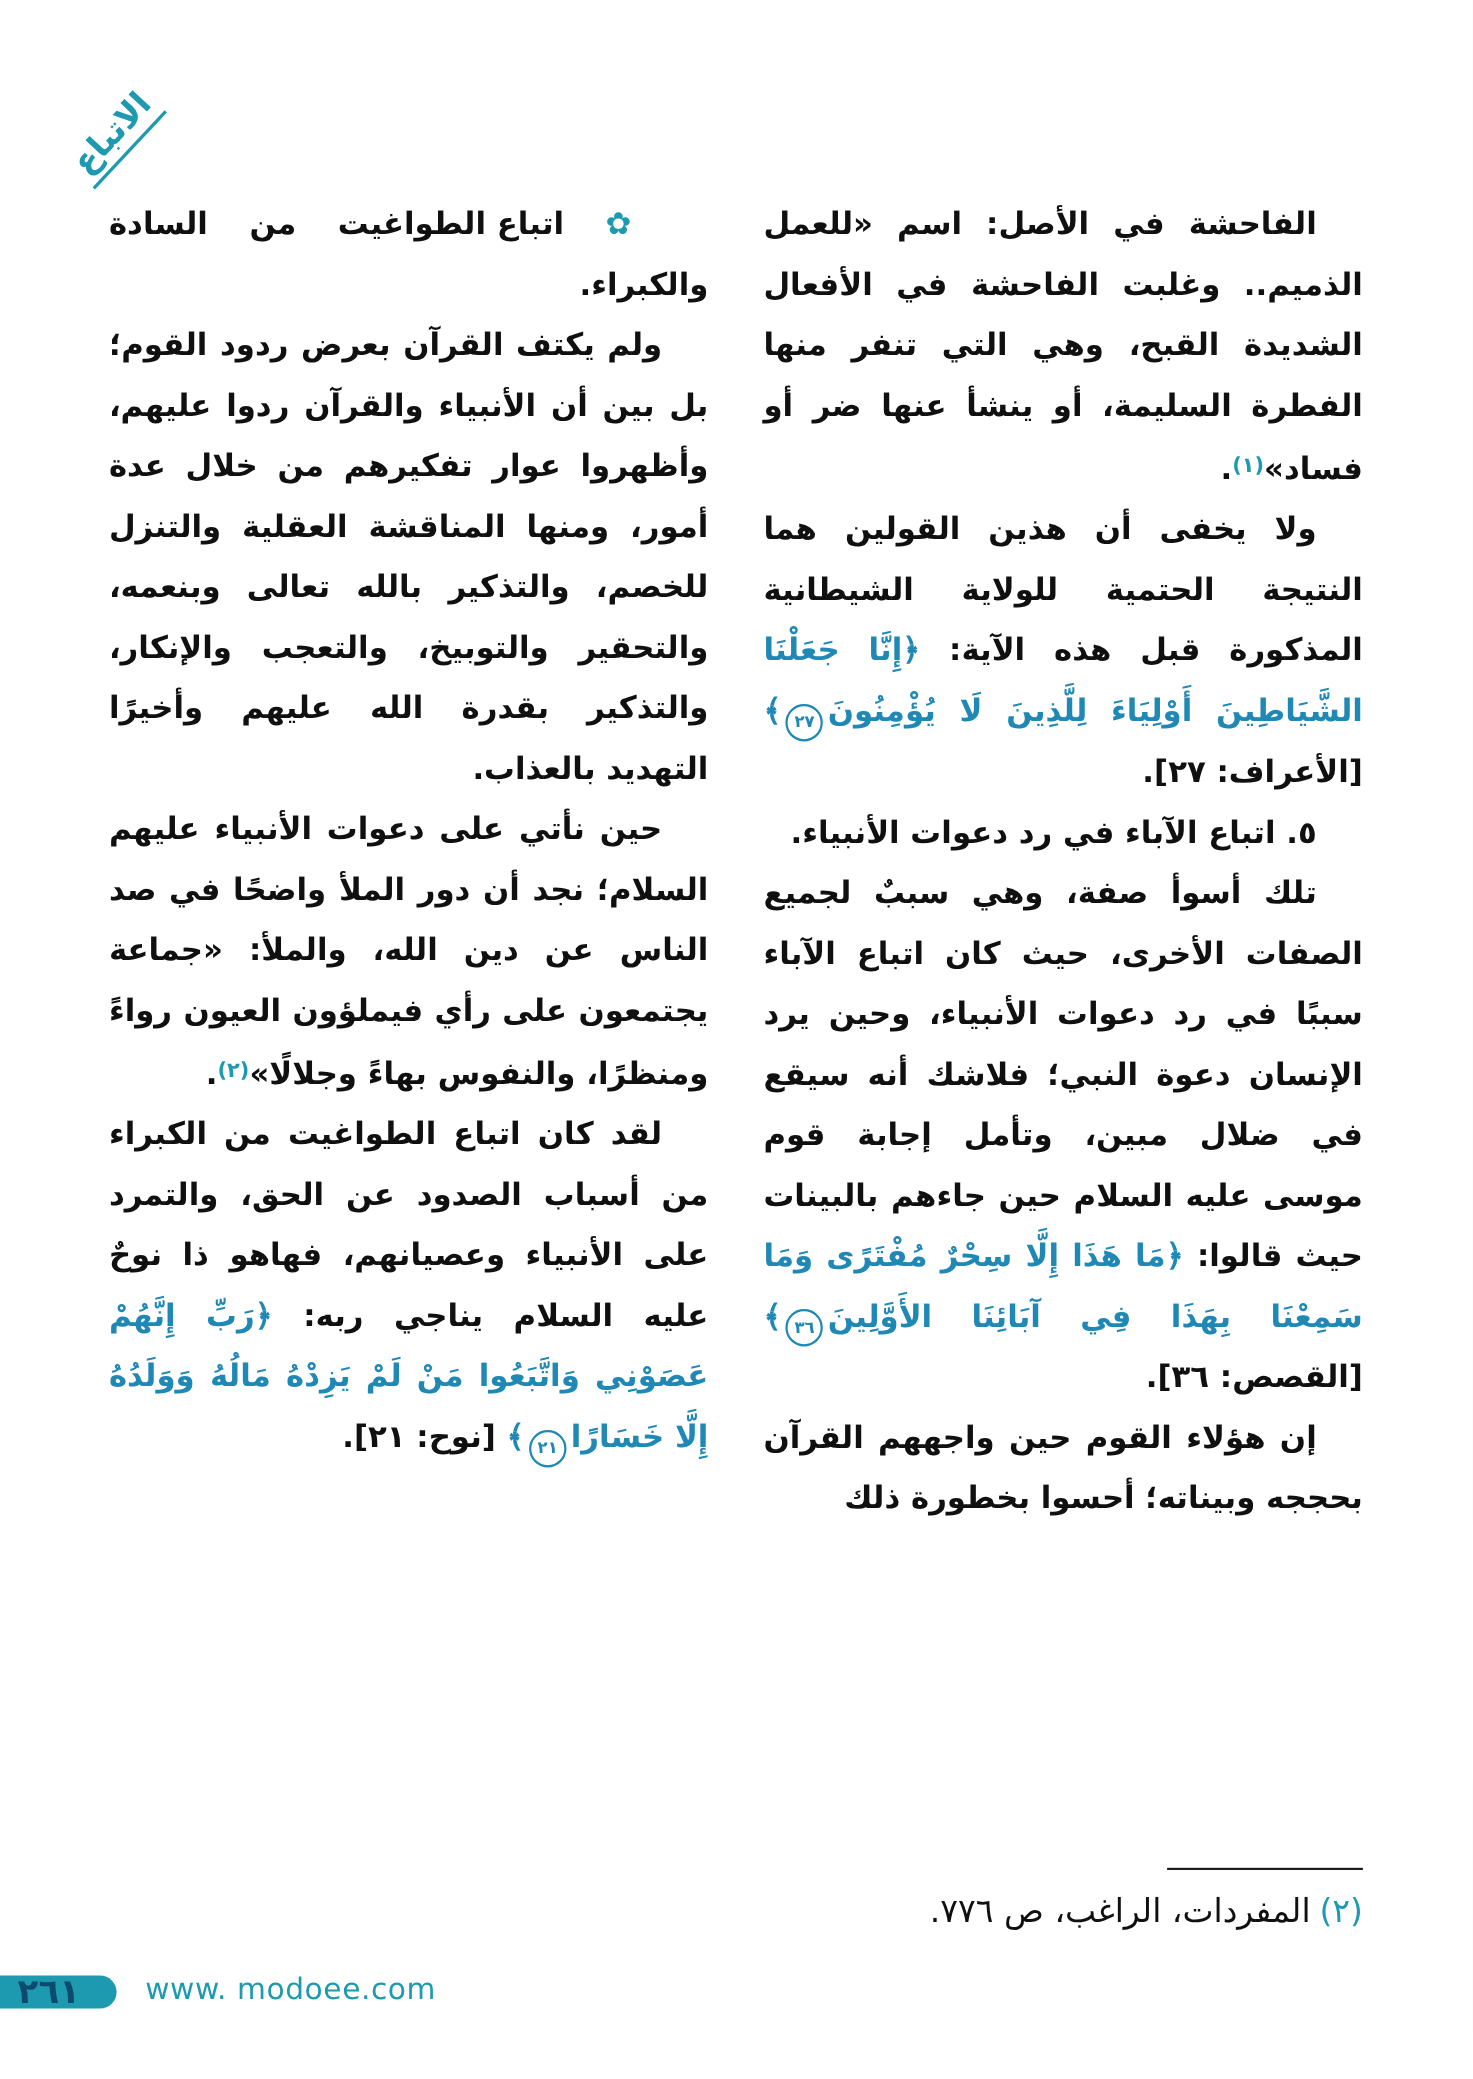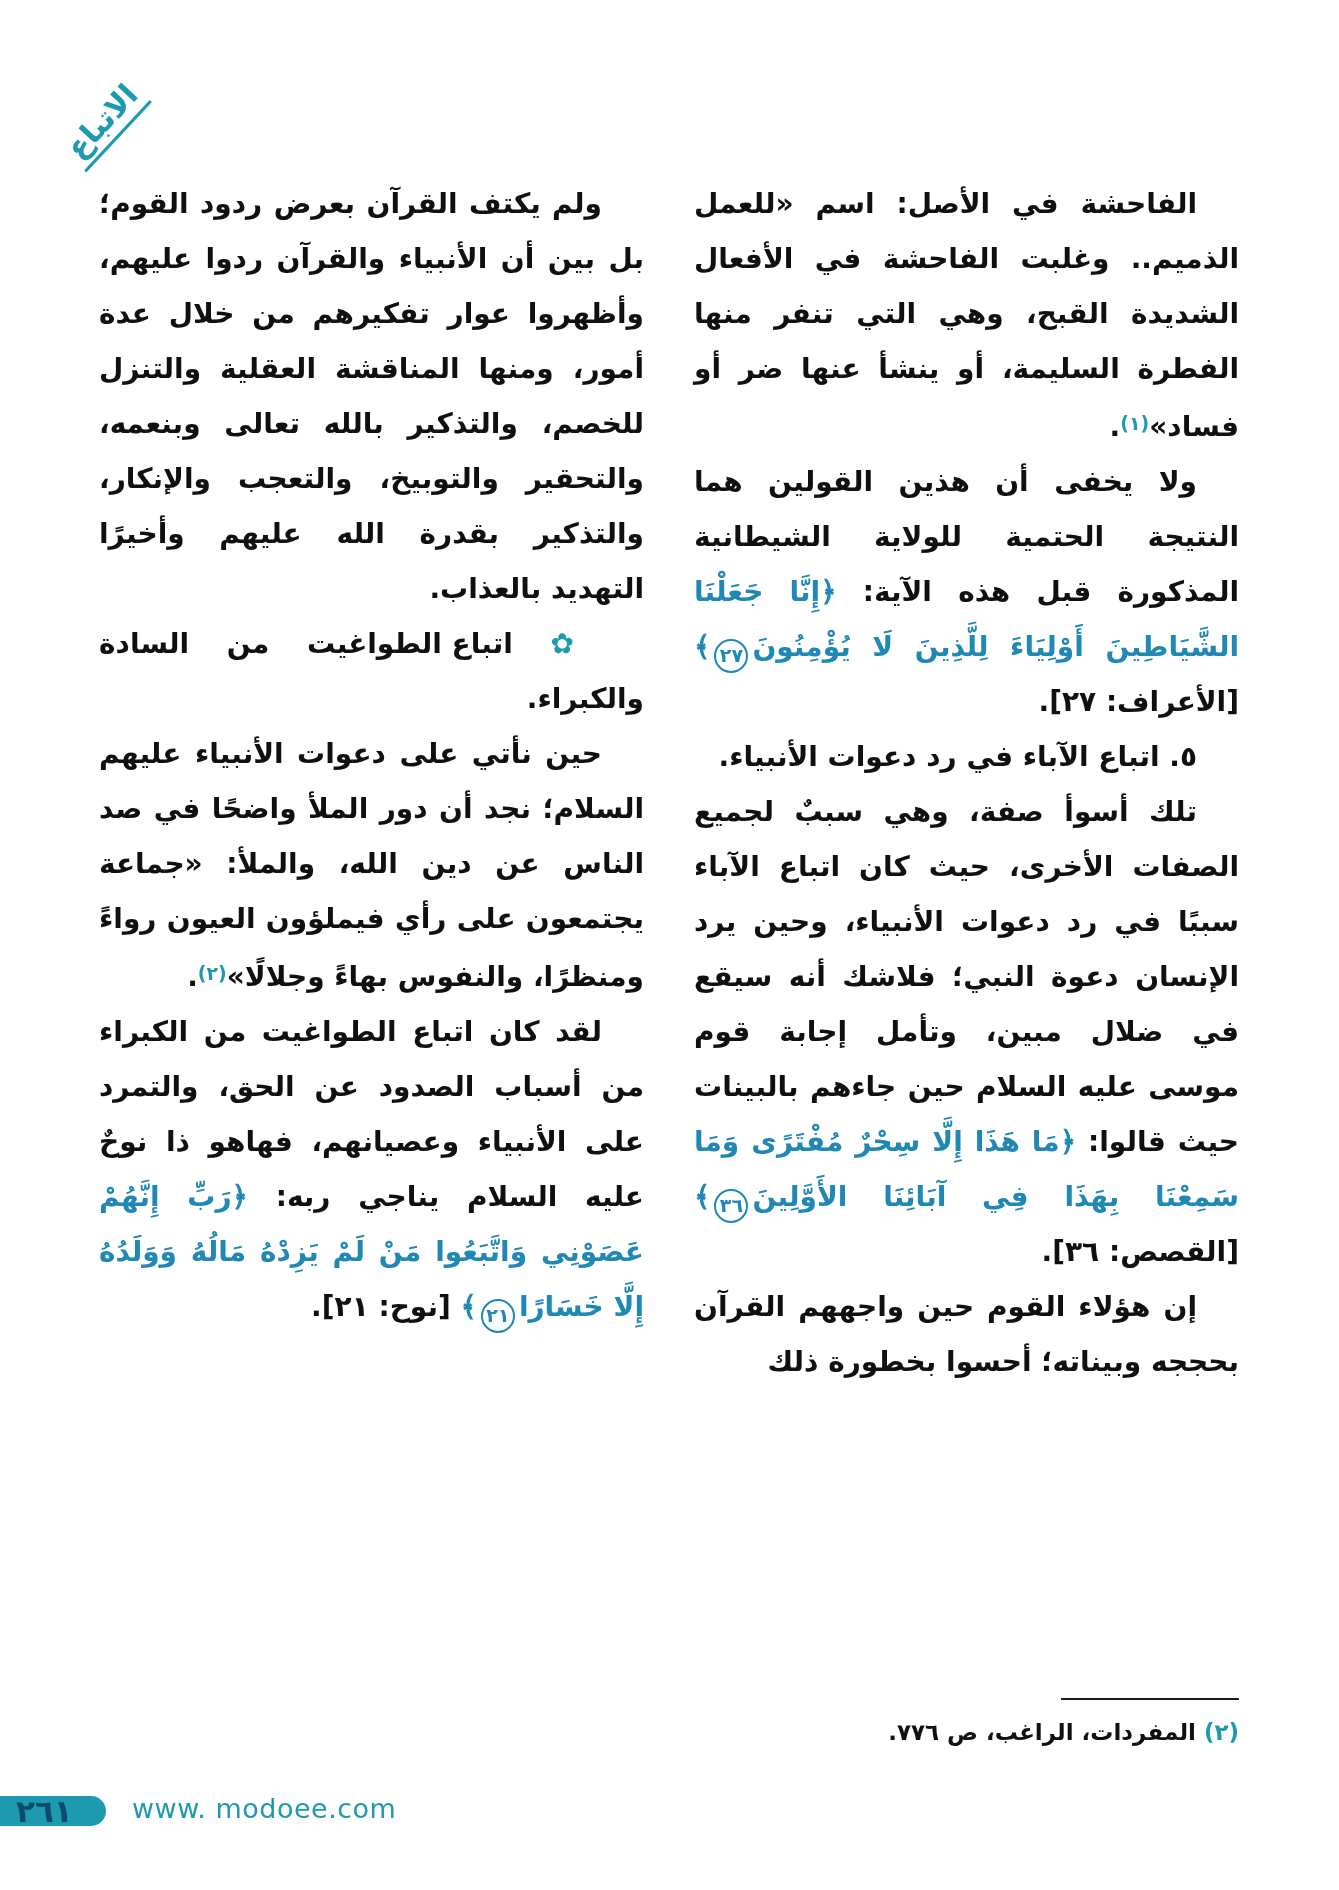--- a/index.html
+++ b/index.html
@@ -57,35 +57,35 @@
     font-weight:bold;
   }
   .bullet{color:var(--accent);}
   .ayah{
     display:inline-flex;
     align-items:center;justify-content:center;
     width:30px;height:30px;
     border:2px solid var(--quran);
     border-radius:50%;
     color:var(--quran);
-    font-size:19px;
+    font-size:15px;
     line-height:1;
     vertical-align:-6px;
     margin:0 4px;
     text-indent:0;
   }
   
   .footnotes{
     position:absolute;
     top:1698px;right:100px;
     width:1140px;
     display:flex;
     gap:50px;
   }
-  .fncell{width:545px;font-size:23px;line-height:1.75;font-weight:bold;}
+  .fncell{width:545px;font-size:30px;line-height:1.75;font-weight:normal;}
   .fnsep{width:178px;height:2px;background:#1c1c1c;margin-bottom:12px;}
   .fnmarker{color:var(--accent);margin-left:8px;}
   .fntext{color:#101010;}
   
   .footer{
     position:absolute;
     top:1788px;left:0;right:0;height:50px;
   }
   .page-pill{
     position:absolute;
@@ -124,22 +124,22 @@
 
   <div class="main">
     <div class="col" id="col-right">
         <p class="para indent"><span class="t">الفاحشة في الأصل: اسم «للعمل الذميم.. وغلبت الفاحشة في الأفعال الشديدة القبح، وهي التي تنفر منها الفطرة السليمة، أو ينشأ عنها ضر أو فساد»</span><span class="fnref">(١)</span><span class="t">.</span></p>
         <p class="para indent"><span class="t">ولا يخفى أن هذين القولين هما النتيجة الحتمية للولاية الشيطانية المذكورة قبل هذه الآية: </span><span class="quran">﴿إِنَّا جَعَلْنَا الشَّيَاطِينَ أَوْلِيَاءَ لِلَّذِينَ لَا يُؤْمِنُونَ</span><span class="ayah">٢٧</span><span class="quran">﴾</span><span class="t"> [الأعراف: ٢٧].</span></p>
         <p class="para indent"><span class="t">٥. اتباع الآباء في رد دعوات الأنبياء.</span></p>
         <p class="para indent"><span class="t">تلك أسوأ صفة، وهي سببٌ لجميع الصفات الأخرى، حيث كان اتباع الآباء سببًا في رد دعوات الأنبياء، وحين يرد الإنسان دعوة النبي؛ فلاشك أنه سيقع في ضلال مبين، وتأمل إجابة قوم موسى عليه السلام حين جاءهم بالبينات حيث قالوا: </span><span class="quran">﴿مَا هَذَا إِلَّا سِحْرٌ مُفْتَرًى وَمَا سَمِعْنَا بِهَذَا فِي آبَائِنَا الأَوَّلِينَ</span><span class="ayah">٣٦</span><span class="quran">﴾</span><span class="t"> [القصص: ٣٦].</span></p>
         <p class="para indent"><span class="t">إن هؤلاء القوم حين واجههم القرآن بحججه وبيناته؛ أحسوا بخطورة ذلك</span></p>
       </div>
     <div class="col" id="col-left">
+        <p class="para indent"><span class="bullet">✿ </span><span class="t">اتباع الطواغيت من السادة والكبراء.</span></p>
         <p class="para indent"><span class="t">ولم يكتف القرآن بعرض ردود القوم؛ بل بين أن الأنبياء والقرآن ردوا عليهم، وأظهروا عوار تفكيرهم من خلال عدة أمور، ومنها المناقشة العقلية والتنزل للخصم، والتذكير بالله تعالى وبنعمه، والتحقير والتوبيخ، والتعجب والإنكار، والتذكير بقدرة الله عليهم وأخيرًا التهديد بالعذاب.</span></p>
-        <p class="para indent"><span class="bullet">✿ </span><span class="t">اتباع الطواغيت من السادة والكبراء.</span></p>
         <p class="para indent"><span class="t">حين نأتي على دعوات الأنبياء عليهم السلام؛ نجد أن دور الملأ واضحًا في صد الناس عن دين الله، والملأ: «جماعة يجتمعون على رأي فيملؤون العيون رواءً ومنظرًا، والنفوس بهاءً وجلالًا»</span><span class="fnref">(٢)</span><span class="t">.</span></p>
         <p class="para indent"><span class="t">لقد كان اتباع الطواغيت من الكبراء من أسباب الصدود عن الحق، والتمرد على الأنبياء وعصيانهم، فهاهو ذا نوحٌ عليه السلام يناجي ربه: </span><span class="quran">﴿رَبِّ إِنَّهُمْ عَصَوْنِي وَاتَّبَعُوا مَنْ لَمْ يَزِدْهُ مَالُهُ وَوَلَدُهُ إِلَّا خَسَارًا</span><span class="ayah">٢١</span><span class="quran">﴾</span><span class="t"> [نوح: ٢١].</span></p>
       </div>
   </div>
 
   <div class="footnotes">
     <div class="fncell">
       <div class="fnsep"></div>
       <span class="fnmarker">(٢)</span><span class="fntext">المفردات، الراغب، ص ٧٧٦.</span>
     </div>

